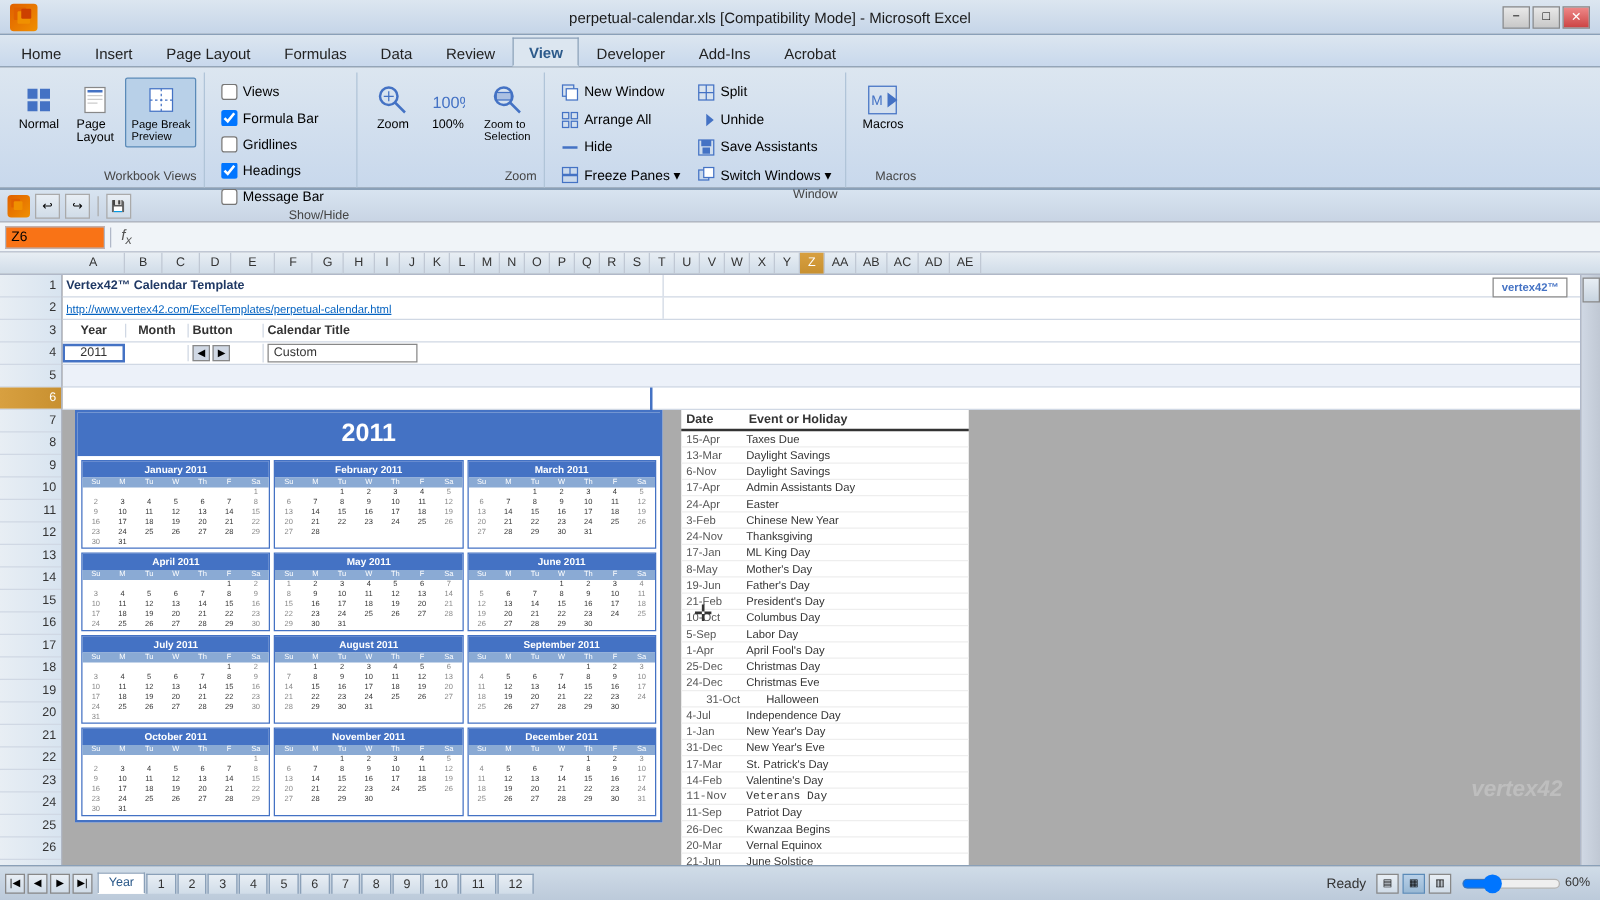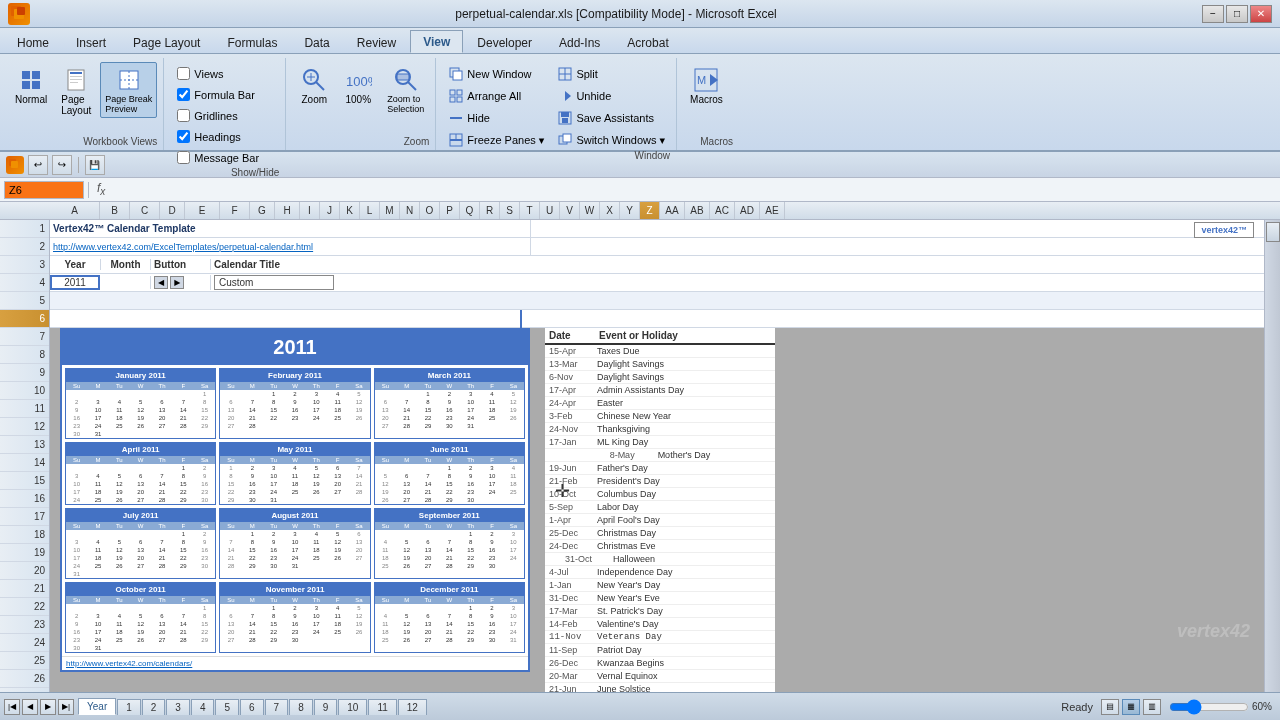--- a/index.html
+++ b/index.html
@@ -1218,21 +1218,20 @@
               <div style="text-align: center; padding: 1px 0px; font-size: 6px; color: rgb(51, 51, 51); cursor: pointer;">26</div>
               <div style="text-align: center; padding: 1px 0px; font-size: 6px; color: rgb(51, 51, 51); cursor: pointer;">27</div>
               <div style="text-align: center; padding: 1px 0px; font-size: 6px; color: rgb(51, 51, 51); cursor: pointer;">28</div>
               <div style="text-align: center; padding: 1px 0px; font-size: 6px; color: rgb(51, 51, 51); cursor: pointer;">29</div>
               <div style="text-align: center; padding: 1px 0px; font-size: 6px; color: rgb(51, 51, 51); cursor: pointer;">30</div>
               <div style="text-align: center; padding: 1px 0px; font-size: 6px; color: rgb(136, 136, 136); cursor: pointer;">31</div>
             </div>
           </div>
         </div>
 
-      <div style="font-size:8px;color:#0563c1;text-decoration:underline;padding:2px 4px;border-top:1px solid #ddd;">http://www.vertex42.com/calendars/</div>
     </div>
 
     <div style="position:absolute;left:235px;top:340px;font-size:48px;font-weight:bold;color:rgba(160,160,160,0.4);pointer-events:none;z-index:5;transform:rotate(-15deg);">Page</div>
 
     <div style="position:absolute;left:505px;top:260px;font-size:18px;color:#333;cursor:move;z-index:20;">✛</div>
 
     <div style="position:absolute;left:495px;top:108px;background:white;z-index:10;min-width:230px;">
 
       <div style="display:flex;gap:10px;font-size:10px;font-weight:bold;color:#333;border-bottom:2px solid #333;padding:2px 4px;">
         <span style="width:40px;">Date</span>
@@ -1264,21 +1263,21 @@
             <span>Chinese New Year</span>
           </div>
           <div style="display: flex; gap: 10px; font-size: 9px; color: rgb(51, 51, 51); border-bottom: 1px solid rgb(238, 238, 238); padding: 1px 4px;">
             <span style="width: 38px; min-width: 38px; color: rgb(85, 85, 85);">24-Nov</span>
             <span>Thanksgiving</span>
           </div>
           <div style="display: flex; gap: 10px; font-size: 9px; color: rgb(51, 51, 51); border-bottom: 1px solid rgb(238, 238, 238); padding: 1px 4px;">
             <span style="width: 38px; min-width: 38px; color: rgb(85, 85, 85);">17-Jan</span>
             <span>ML King Day</span>
           </div>
-          <div style="display: flex; gap: 10px; font-size: 9px; color: rgb(51, 51, 51); border-bottom: 1px solid rgb(238, 238, 238); padding: 1px 4px; justify-content: center;">
+          <div style="display: flex; gap: 10px; font-size: 9px; color: rgb(51, 51, 51); border-bottom: 1px solid rgb(238, 238, 238); padding: 1px 4px;">
             <span style="width: 38px; min-width: 38px; color: rgb(85, 85, 85);">8-May</span>
             <span>Mother's Day</span>
           </div>
           <div style="display: flex; gap: 10px; font-size: 9px; color: rgb(51, 51, 51); border-bottom: 1px solid rgb(238, 238, 238); padding: 1px 4px;">
             <span style="width: 38px; min-width: 38px; color: rgb(85, 85, 85);">19-Jun</span>
             <span>Father's Day</span>
           </div>
           <div style="display: flex; gap: 10px; font-size: 9px; color: rgb(51, 51, 51); border-bottom: 1px solid rgb(238, 238, 238); padding: 1px 4px;">
             <span style="width: 38px; min-width: 38px; color: rgb(85, 85, 85);">21-Feb</span>
             <span>President's Day</span>

